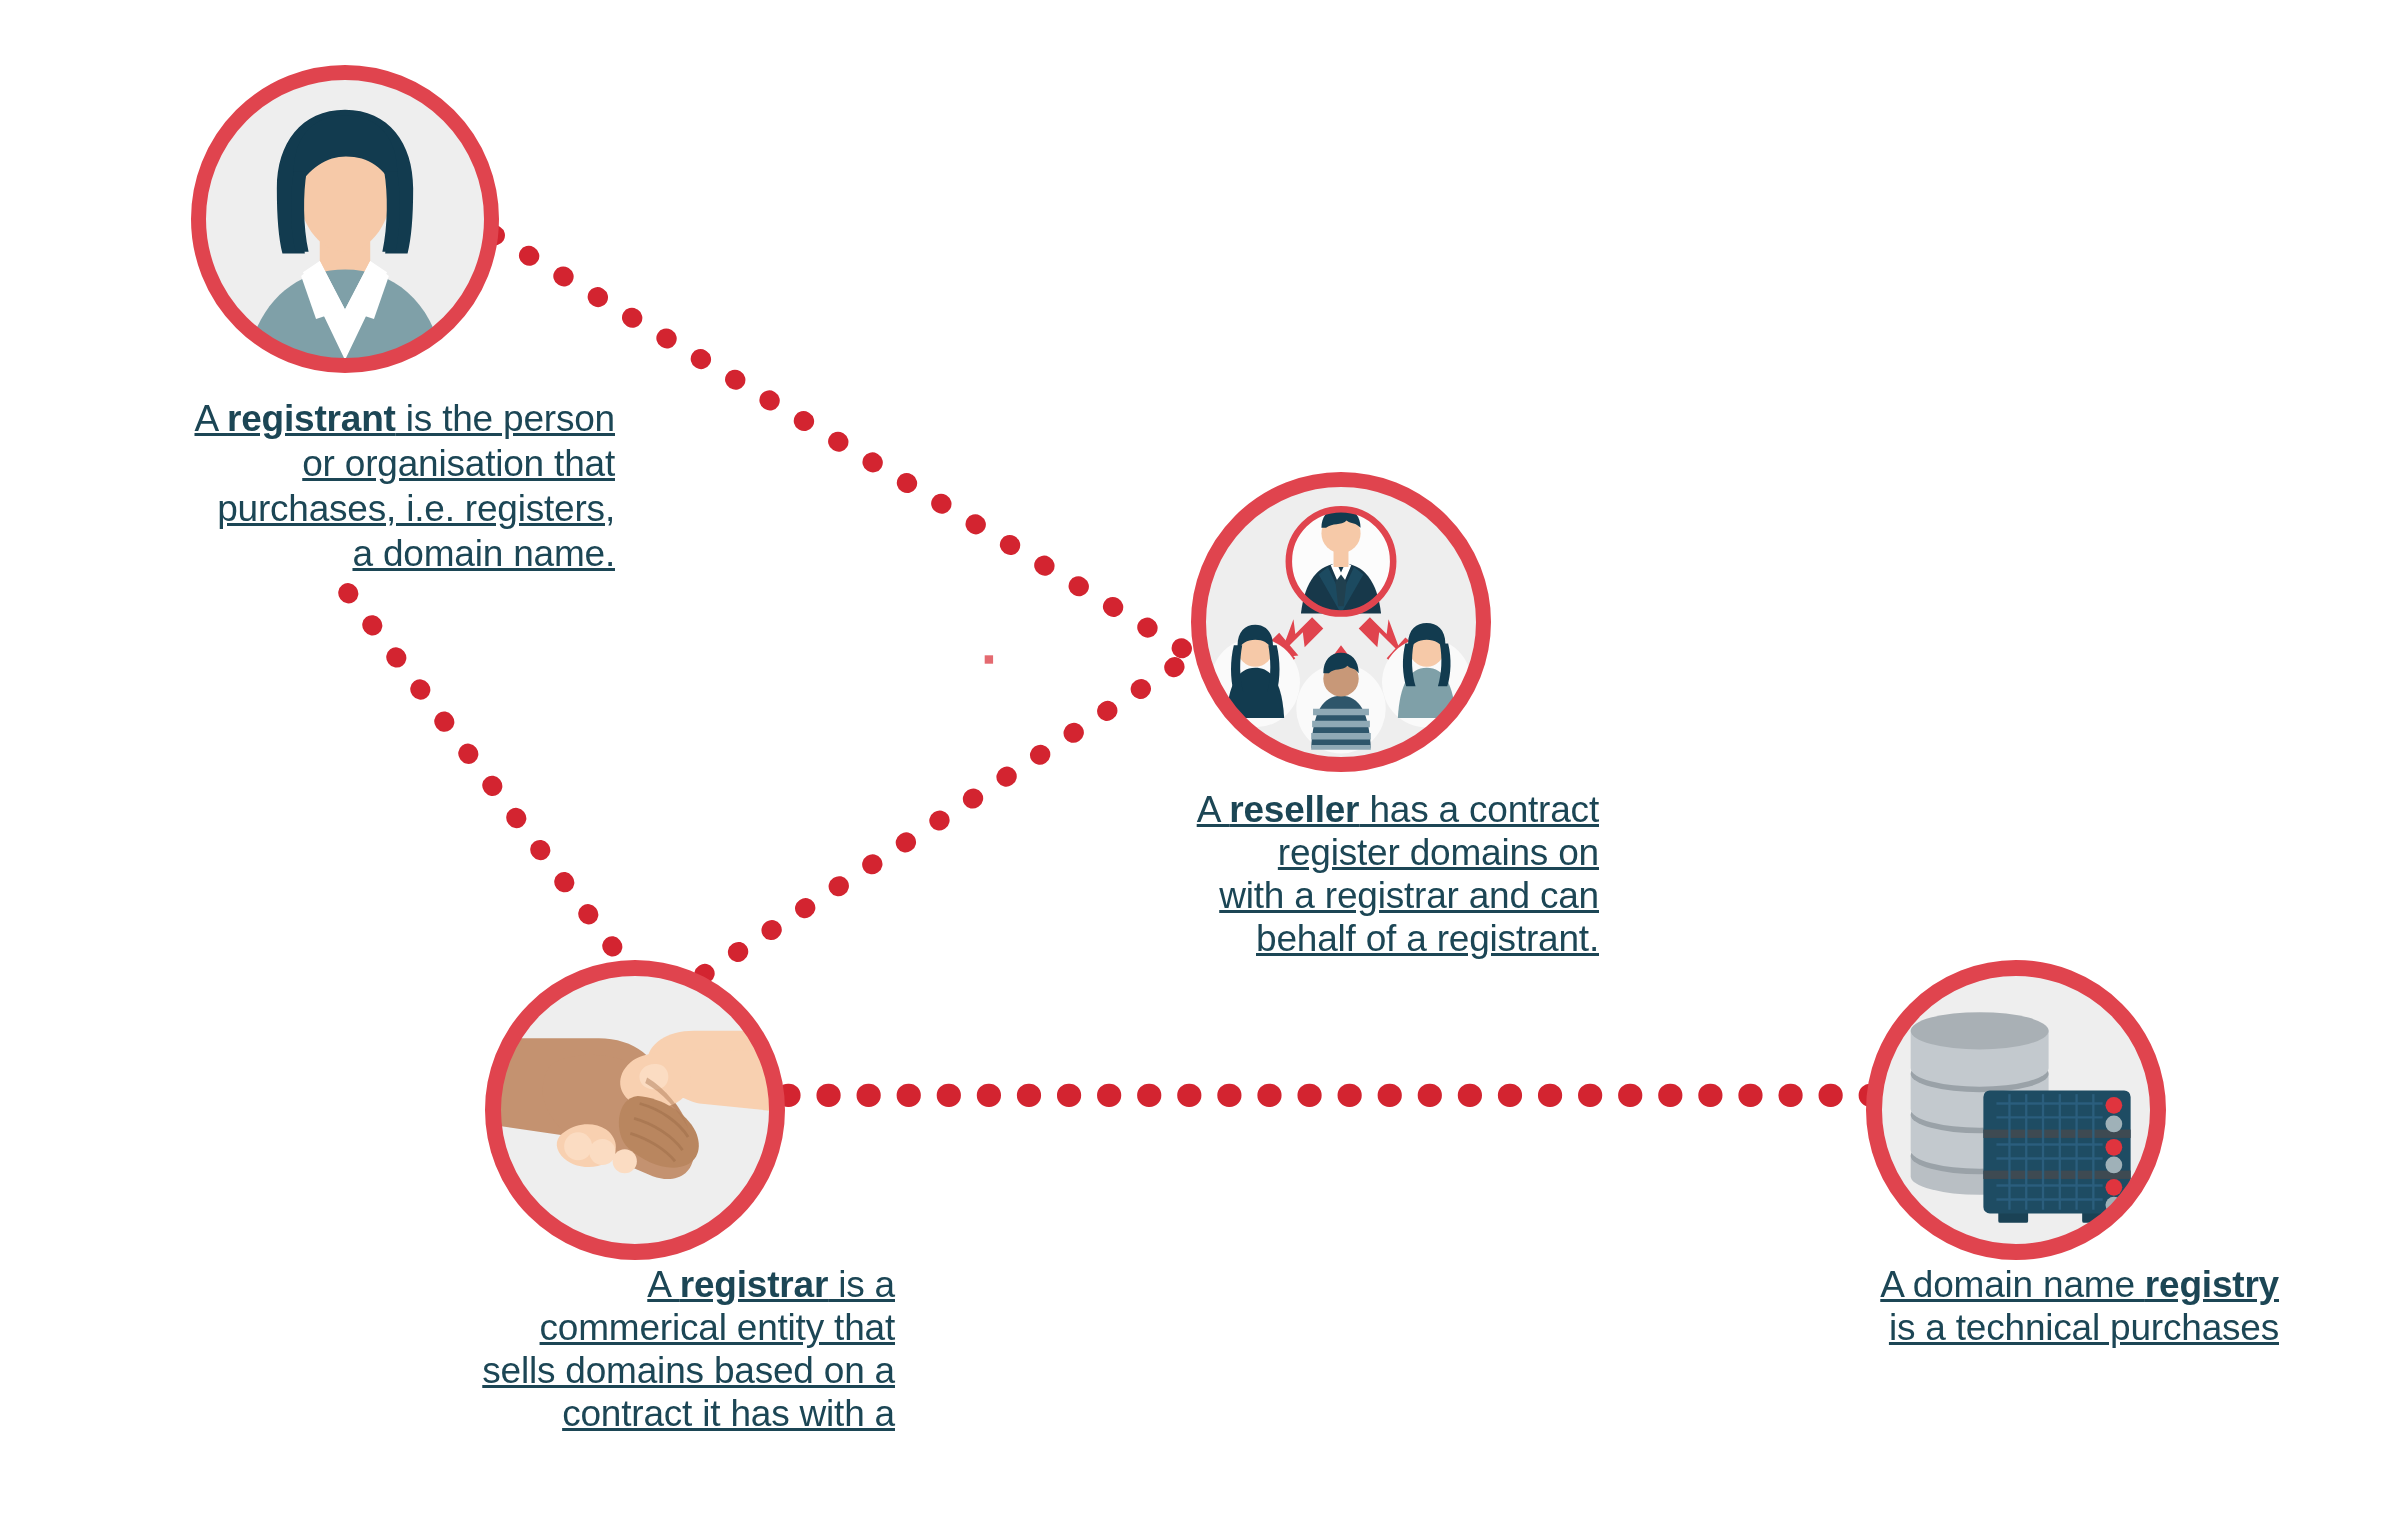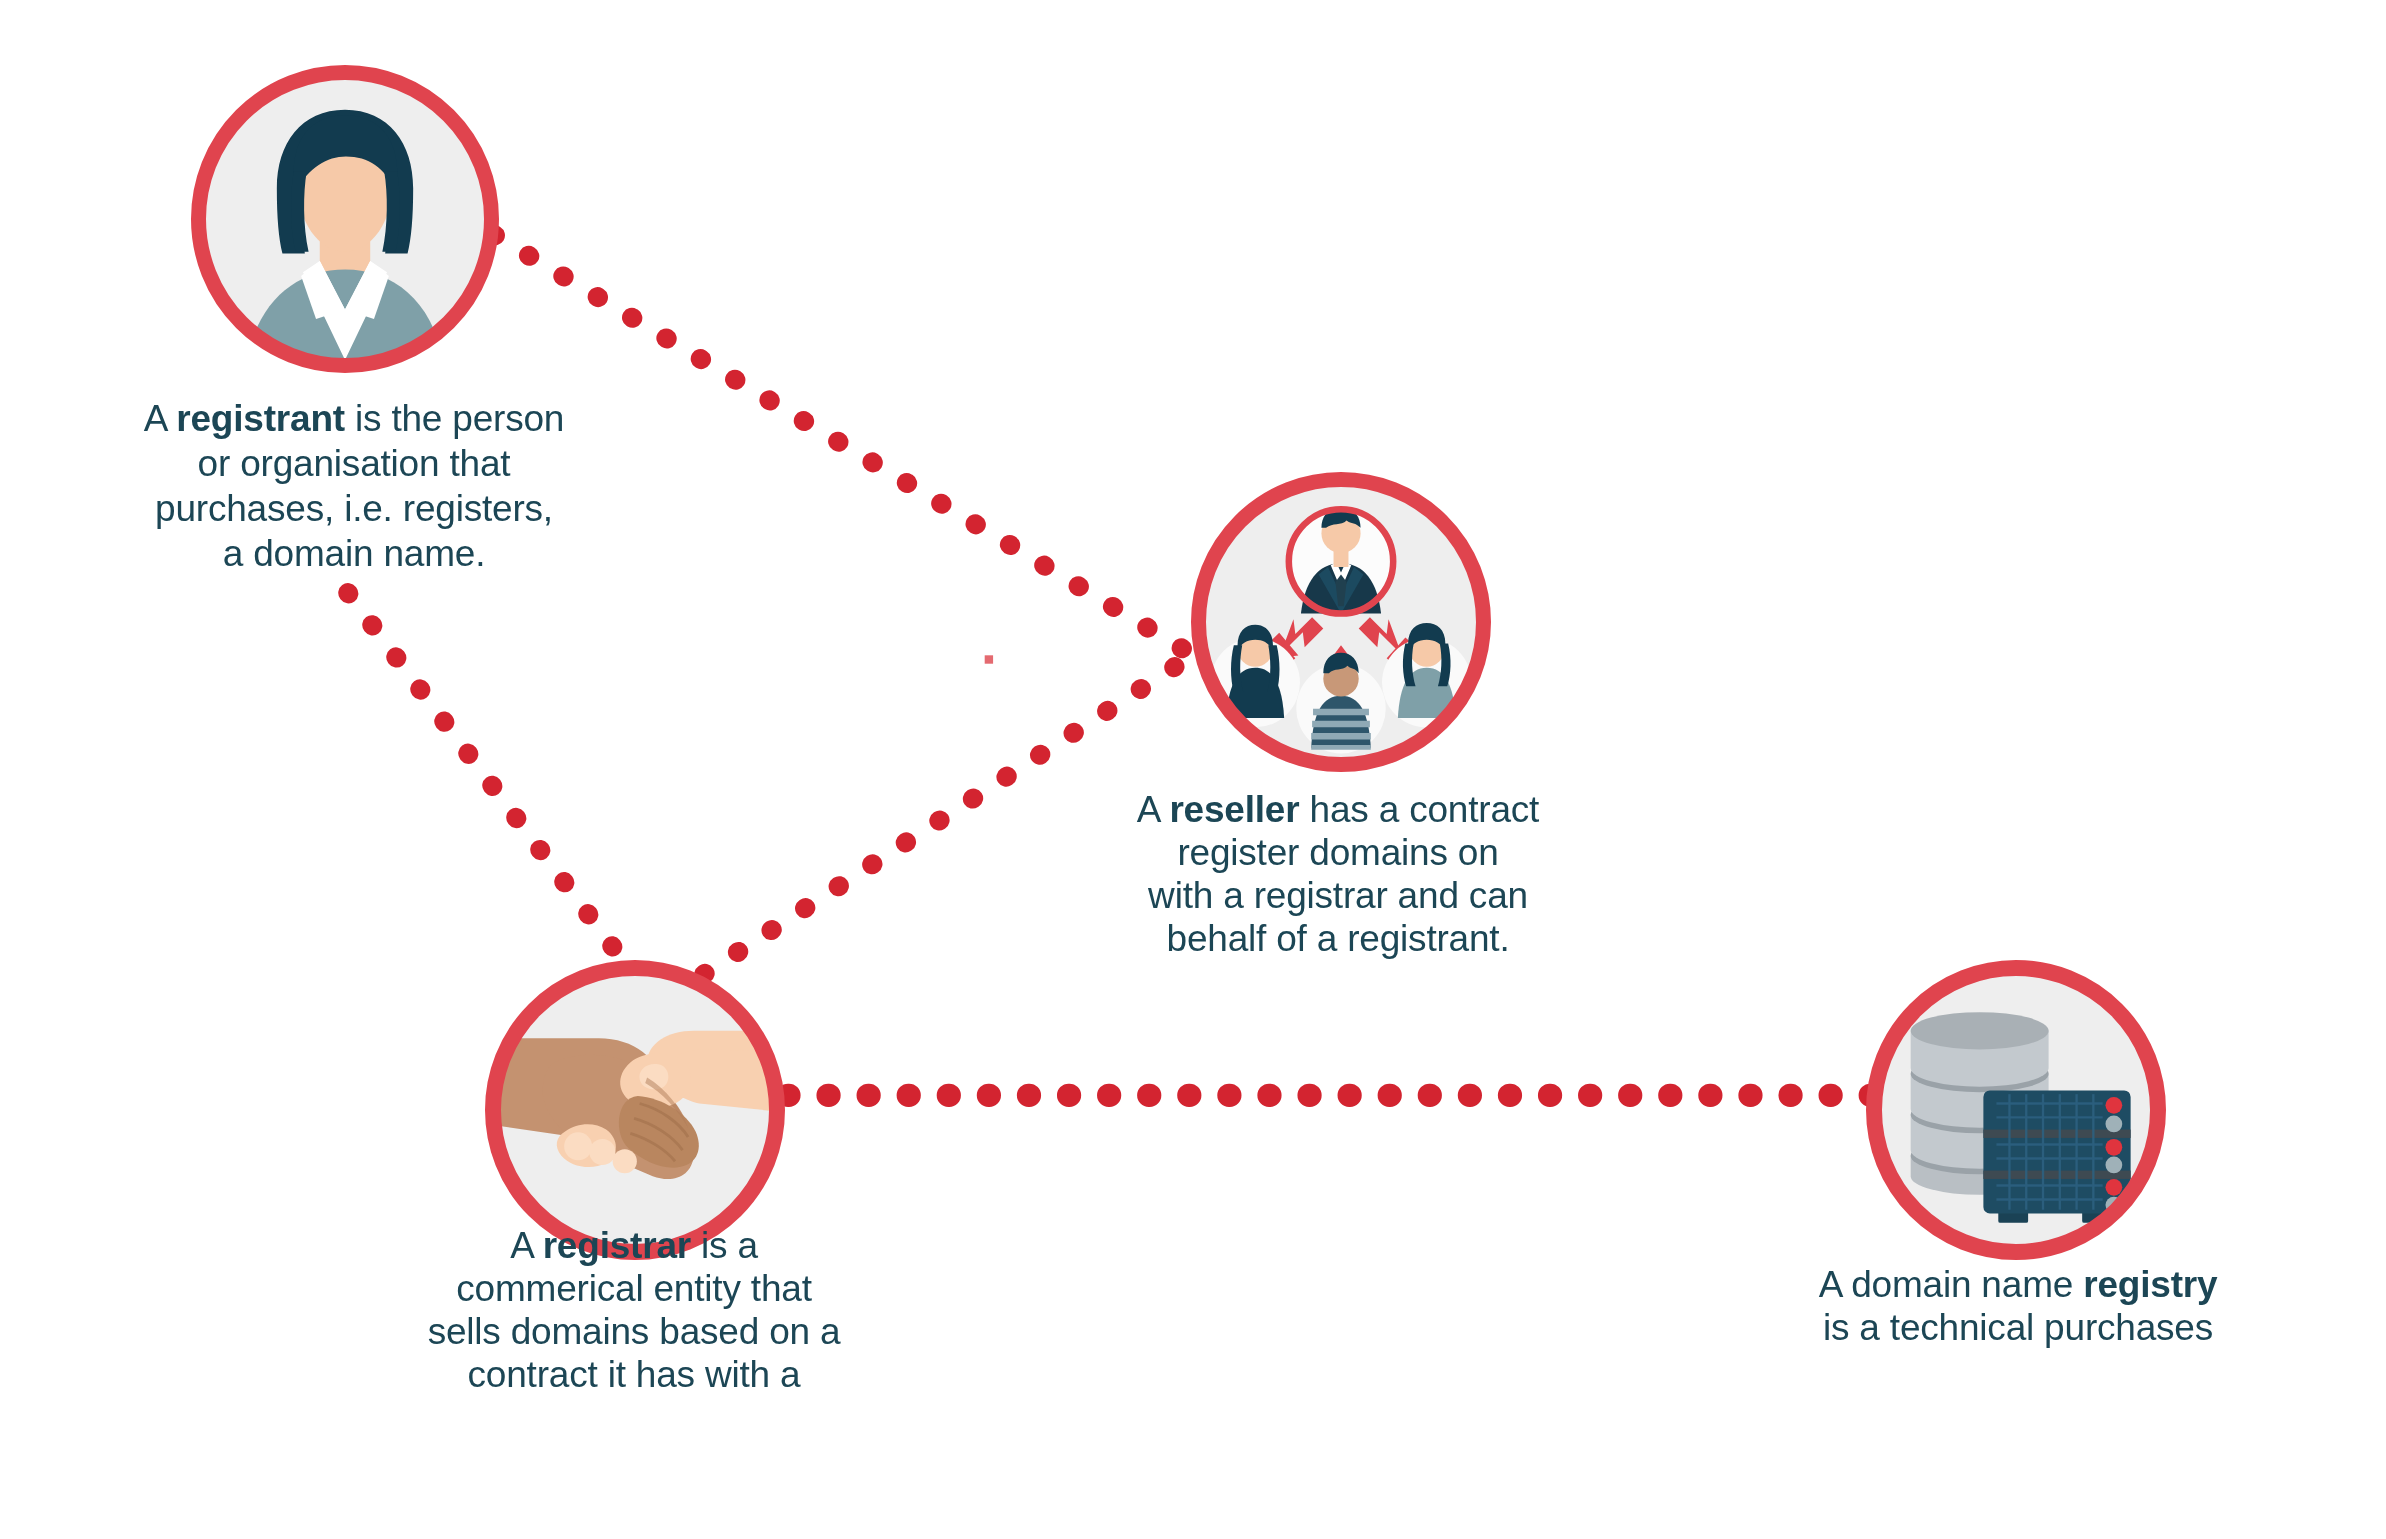--- a/index.html
+++ b/index.html
@@ -36,25 +36,26 @@
   }
   .ring-border {
     position: absolute;
     border-radius: 50%;
     border-style: solid;
     border-color: #e0444e;
     pointer-events: none;
   }
   .caption {
     position: absolute;
-    text-align: center;
+    text-align: right;
     color: #1c4655;
     font-family: "Liberation Sans", sans-serif;
     font-weight: 400;
     letter-spacing: -0.2px;
+    text-decoration: underline;
   }
   .caption b { font-weight: 700; }
   .caption .line { display: block; }
 
   
   .icon-svg { position: absolute; left: 0; top: 0; width: 100%; height: 100%; display:block; }
 </style>
 </head>
 <body style="background: rgb(255, 255, 255);">
 
@@ -229,21 +230,21 @@
         <circle cx="112" cy="192" r="14" fill="#fbdcc2"></circle>
         <circle cx="136" cy="202" r="13" fill="#fbdcc2"></circle>
 
         <path d="M160 112 C 180 124 196 144 204 166 C 194 148 176 128 158 118 Z" fill="#b07c57" opacity="0.5"></path>
       </svg>
     </div>
 
     <div class="ring-border" style="left: 0px; top: 0px; width: 300px; height: 300px; border-width: 16px; border-color: rgb(224, 68, 78);"></div>
   </div>
 
-  <div class="caption" style="left: 373px; top: 1224px; width: 522px; font-size: 37px; line-height: 43px; color: rgb(28, 70, 85);">
+  <div class="caption" style="left: 373px; top: 1263px; width: 522px; font-size: 37px; line-height: 43px; color: rgb(28, 70, 85);">
       <span class="line"><span>A </span><b>registrar</b><span> is a</span></span>
       <span class="line"><span>commerical entity that</span></span>
       <span class="line"><span>sells domains based on a</span></span>
       <span class="line"><span>contract it has with a</span></span>
     </div>
 
   <div class="node" style="left:1866px; top:960px; width:300px; height:300px;">
 
     <div class="ring" style="left: 13px; top: 13px; width: 274px; height: 274px; background: rgb(238, 238, 238);">
       <svg class="icon-svg" viewBox="0 0 294 294">

